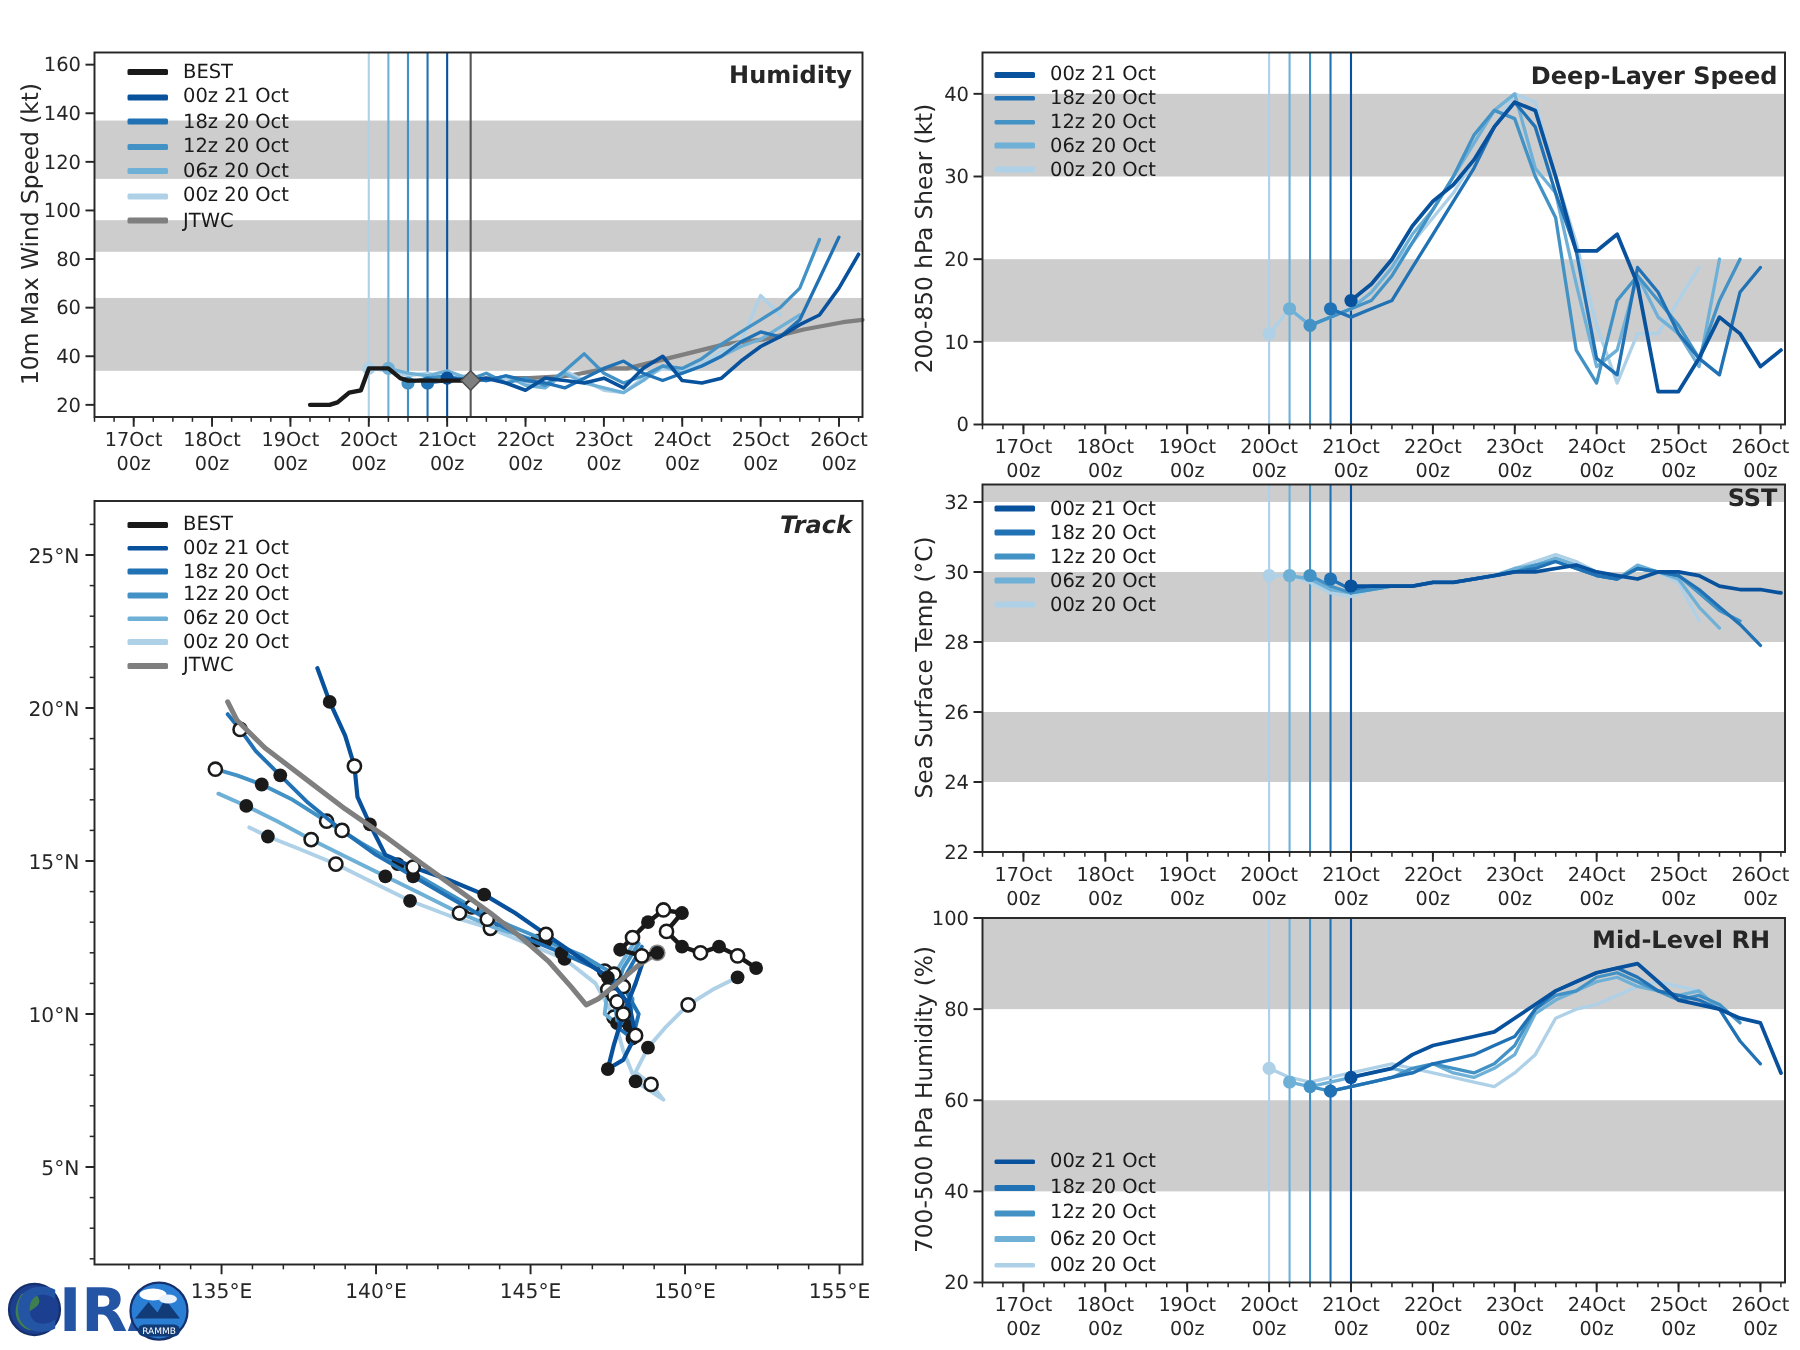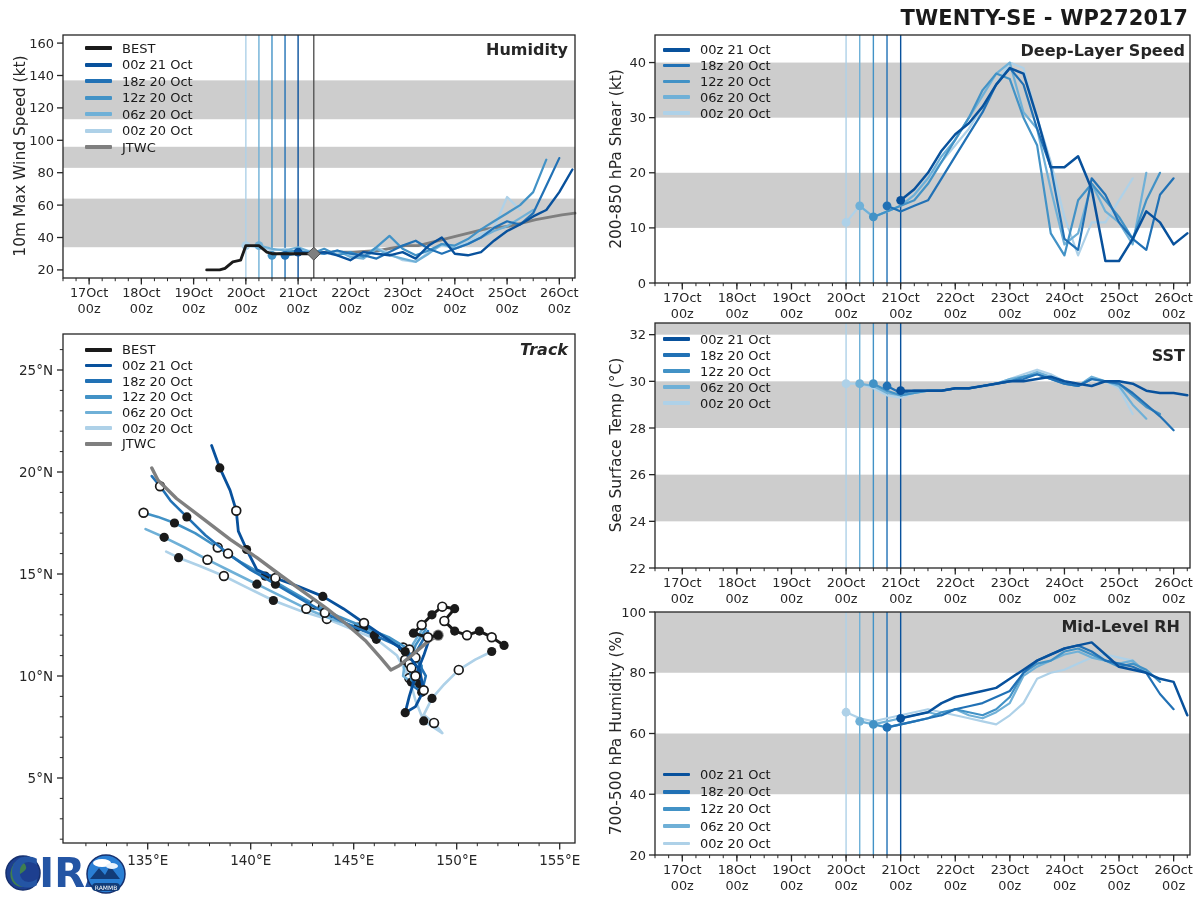--- a/index.html
+++ b/index.html
@@ -566,26 +566,25 @@
         <text x="456.7" y="865" text-anchor="middle" font-size="13.5" fill="#262626" font-family="DejaVu Sans, Liberation Sans, sans-serif">150°E</text>
         <text x="559.7" y="865" text-anchor="middle" font-size="13.5" fill="#262626" font-family="DejaVu Sans, Liberation Sans, sans-serif">155°E</text>
         <text x="53" y="783" text-anchor="end" font-size="13.5" fill="#262626" font-family="DejaVu Sans, Liberation Sans, sans-serif">5°N</text>
         <text x="53" y="681" text-anchor="end" font-size="13.5" fill="#262626" font-family="DejaVu Sans, Liberation Sans, sans-serif">10°N</text>
         <text x="53" y="579" text-anchor="end" font-size="13.5" fill="#262626" font-family="DejaVu Sans, Liberation Sans, sans-serif">15°N</text>
         <text x="53" y="477" text-anchor="end" font-size="13.5" fill="#262626" font-family="DejaVu Sans, Liberation Sans, sans-serif">20°N</text>
         <text x="53" y="375" text-anchor="end" font-size="13.5" fill="#262626" font-family="DejaVu Sans, Liberation Sans, sans-serif">25°N</text>
       </g>
     </svg>
 
-<div class="abs txt main-title" style="right:12px;top:6px;">TWENTY-SE - WP272017</div>
 
 <div class="abs txt chart-title" style="right:632px;top:40px;">Humidity</div>
 <div class="abs txt chart-title" style="right:632px;top:340px;font-style:italic;">Track</div>
 <div class="abs txt chart-title" style="right:15px;top:41px;">Deep-Layer Speed</div>
-<div class="abs txt chart-title" style="right:15px;top:346px;">SST</div>
+<div class="abs txt chart-title" style="right:15px;top:322px;">SST</div>
 <div class="abs txt chart-title" style="right:20px;top:617px;">Mid-Level RH</div>
 
 <div class="abs txt ylabel" style="left:20px;top:156px;">10m Max Wind Speed (kt)</div>
 <div class="abs txt ylabel" style="left:616px;top:159px;">200-850 hPa Shear (kt)</div>
 <div class="abs txt ylabel" style="left:616px;top:445px;">Sea Surface Temp (°C)</div>
 <div class="abs txt ylabel" style="left:616px;top:733px;">700-500 hPa Humidity (%)</div>
 
 <div class="abs legend" id="legend-intensity" style="left: 85px; top: 40px; --pitch: 16.5px;">
       <div class="lg">
         <span class="sw" style="background: rgb(26, 26, 26);"></span>

